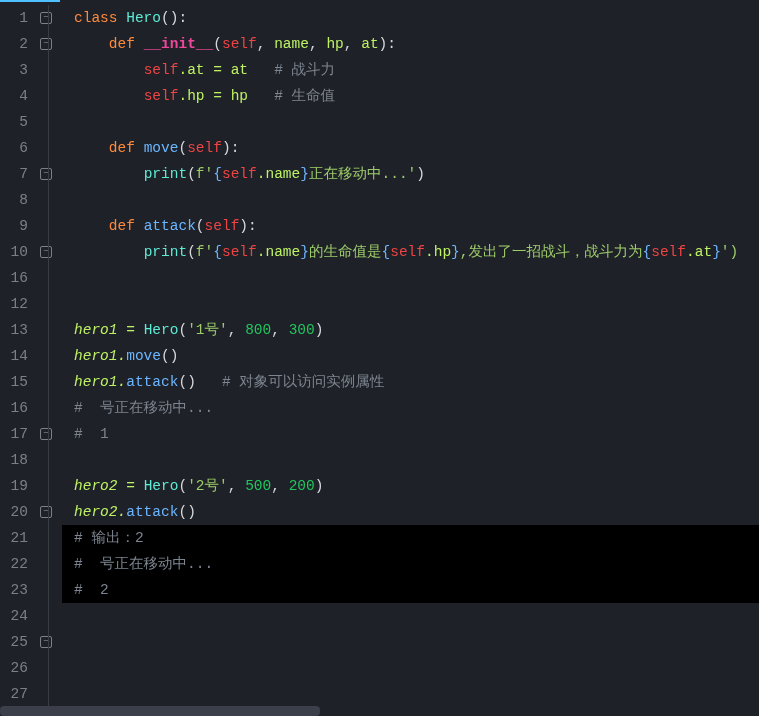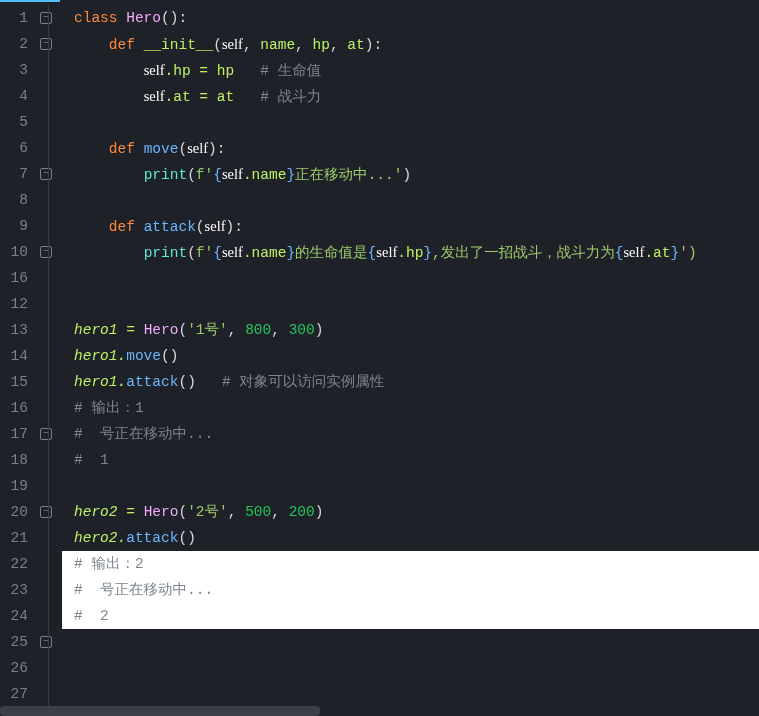--- a/index.html
+++ b/index.html
@@ -60,21 +60,21 @@
   color: #d6d9dc;
 }
 .line {
   height: 26px;
   line-height: 26px;
   white-space: pre;
   padding-left: 12px;
   position: relative;
 }
 .line.sel {
-  background: #ffffff;
+  background: #000000;
 }
 .hscroll {
   position: absolute;
   bottom: 0;
   left: 0;
   right: 0;
   height: 10px;
   background: #1e2127;
 }
 .hscroll-thumb {
@@ -86,24 +86,24 @@
   border-radius: 4px;
 }
 .guide {
   position: absolute;
   top: 0;
   width: 1px;
   background: #383c44;
 }
 
 .kw { color: #ff8a3c; }       
-.cls { color: #f0abfc; }      
+.cls { color: #5eead4; }      
 .fn { color: #6cb6ff; }       
-.magic { color: #bef264; }    
-.self { color: #ffffff; font-family: Liberation Serif, serif; }     
+.magic { color: #ec4899; font-weight: bold; }    
+.self { color: #ef4444; }     
 .attr { color: #bef264; }
 .pun { color: #d6d9dc; }
 .str { color: #9dcc6a; }      
 .num2 { color: #22c55e; }     
 .cmt { color: #7d8590; }      
 .brace { color: #6cb6ff; }
 .pr { color: #5eead4; }       
 .var { color: #bef264; font-style: italic; }
 </style>
 </head>
@@ -147,34 +147,33 @@
       <div class="fold-icon" style="top: 163px;">−</div>
       <div class="fold-icon" style="top: 241px;">−</div>
       <div class="fold-icon" style="top: 423px;">−</div>
       <div class="fold-icon" style="top: 501px;">−</div>
       <div class="fold-icon" style="top: 631px;">−</div>
       <div class="guide" style="left: 12px; height: 702px;"></div>
     </div>
   <div class="code" id="code">
       <div class="line"><span class="kw">class </span><span class="cls">Hero</span><span class="pun">():</span></div>
       <div class="line"><span>    </span><span class="kw">def </span><span class="magic">__init__</span><span class="pun">(</span><span class="self">self</span><span class="pun">, </span><span class="attr">name</span><span class="pun">, </span><span class="attr">hp</span><span class="pun">, </span><span class="attr">at</span><span class="pun">):</span></div>
+      <div class="line"><span>        </span><span class="self">self</span><span class="attr">.at = at   </span><span class="cmt"># 战斗力</span></div>
       <div class="line"><span>        </span><span class="self">self</span><span class="attr">.hp = hp   </span><span class="cmt"># 生命值</span></div>
-      <div class="line"><span>        </span><span class="self">self</span><span class="attr">.at = at   </span><span class="cmt"># 战斗力</span></div>
       <div class="line"></div>
       <div class="line"><span>    </span><span class="kw">def </span><span class="fn">move</span><span class="pun">(</span><span class="self">self</span><span class="pun">):</span></div>
       <div class="line"><span>        </span><span class="pr">print</span><span class="pun">(</span><span class="str">f'</span><span class="brace">{</span><span class="self">self</span><span class="attr">.name</span><span class="brace">}</span><span class="str">正在移动中...'</span><span class="pun">)</span></div>
       <div class="line"></div>
       <div class="line"><span>    </span><span class="kw">def </span><span class="fn">attack</span><span class="pun">(</span><span class="self">self</span><span class="pun">):</span></div>
       <div class="line"><span>        </span><span class="pr">print</span><span class="pun">(</span><span class="str">f'</span><span class="brace">{</span><span class="self">self</span><span class="attr">.name</span><span class="brace">}</span><span class="str">的生命值是</span><span class="brace">{</span><span class="self">self</span><span class="attr">.hp</span><span class="brace">}</span><span class="str">,发出了一招战斗，战斗力为</span><span class="brace">{</span><span class="self">self</span><span class="attr">.at</span><span class="brace">}</span><span class="str">')</span></div>
       <div class="line"></div>
       <div class="line"></div>
       <div class="line"><span class="var">hero1 = </span><span class="cls">Hero</span><span class="pun">(</span><span class="str">'1号'</span><span class="pun">, </span><span class="num2">800</span><span class="pun">, </span><span class="num2">300</span><span class="pun">)</span></div>
       <div class="line"><span class="var">hero1.</span><span class="fn">move</span><span class="pun">()</span></div>
       <div class="line"><span class="var">hero1.</span><span class="fn">attack</span><span class="pun">()   </span><span class="cmt"># 对象可以访问实例属性</span></div>
-      <div class="line"><span class="cmt"># 输出：1</span></div>
       <div class="line"><span class="cmt">#  号正在移动中...</span></div>
       <div class="line"><span class="cmt">#  1</span></div>
       <div class="line"></div>
       <div class="line"><span class="var">hero2 = </span><span class="cls">Hero</span><span class="pun">(</span><span class="str">'2号'</span><span class="pun">, </span><span class="num2">500</span><span class="pun">, </span><span class="num2">200</span><span class="pun">)</span></div>
       <div class="line"><span class="var">hero2.</span><span class="fn">attack</span><span class="pun">()</span></div>
       <div class="line sel"><span class="cmt"># 输出：2</span></div>
       <div class="line sel"><span class="cmt">#  号正在移动中...</span></div>
       <div class="line sel"><span class="cmt">#  2</span></div>
     </div>
 </div>

